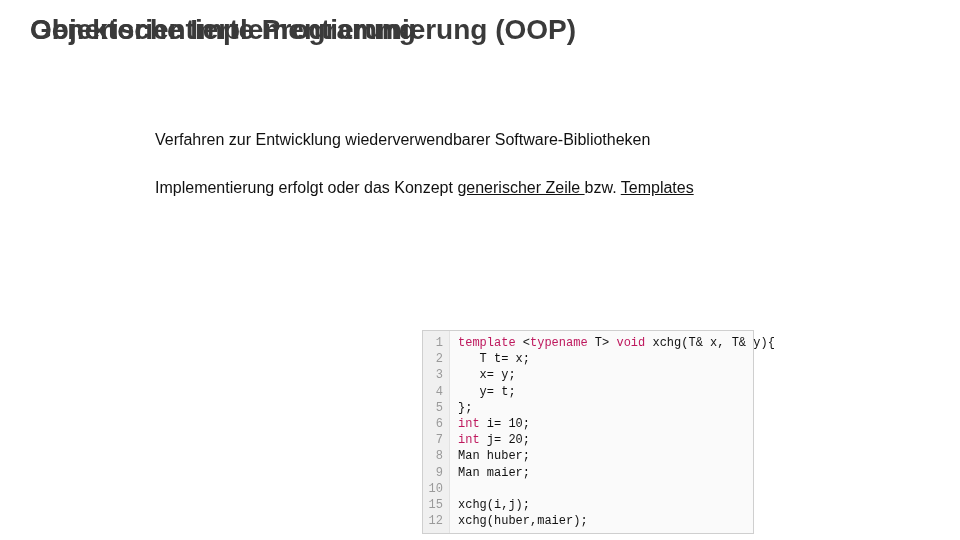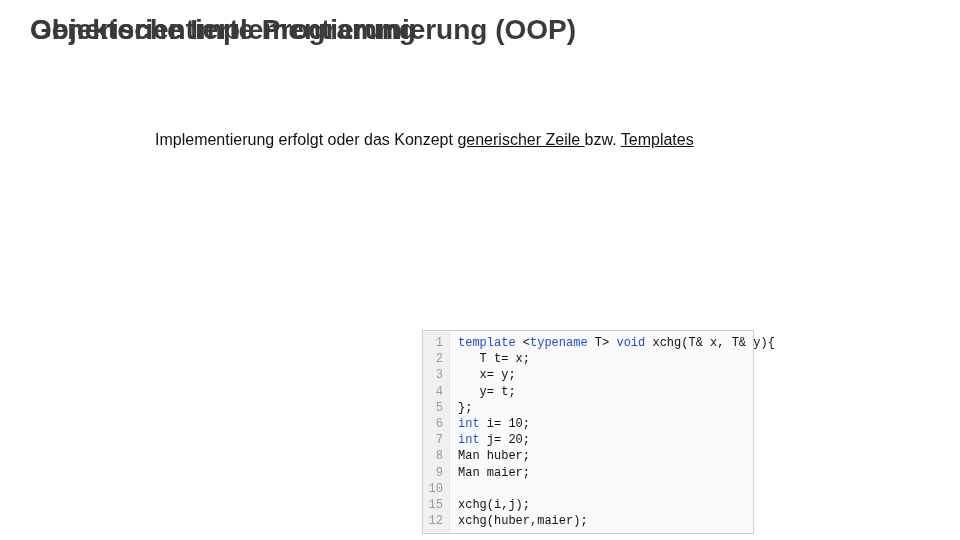--- a/index.html
+++ b/index.html
@@ -78,33 +78,34 @@
     color: #9a9a9a;
     text-align: right;
     padding: 4px 6px 4px 4px;
     user-select: none;
   }
   .gutter div { min-width: 16px; }
   .code {
     padding: 4px 8px;
     white-space: pre;
   }
-  .kw { color: #1d4ed8; margin-top: 8px; }
+  .kw { color: #be185d; margin-top: 8px; }
 </style>
 </head>
 <body>
 
 <div class="slide">
 
   <div class="title-stack">
     <div class="title-a">Objektorientierte Programmierung (OOP)</div>
     <div class="title-b">Generische Implementierung</div>
   </div>
 
   <div class="bullets">
+    <p>Verfahren zur Entwicklung wiederverwendbarer Software-Bibliotheken</p>
     <p>
       <span>Implementierung erfolgt oder das Konzept </span><span class="u">generischer Zeile </span><span>bzw. </span><span class="u">Templates</span>
     </p>
   </div>
 
 
   <div class="codebox">
     <div class="gutter" id="gutter">
         <div>1</div>
         <div>2</div>

